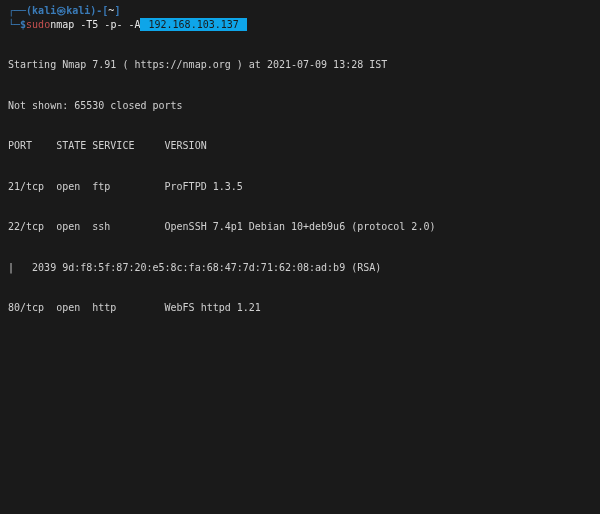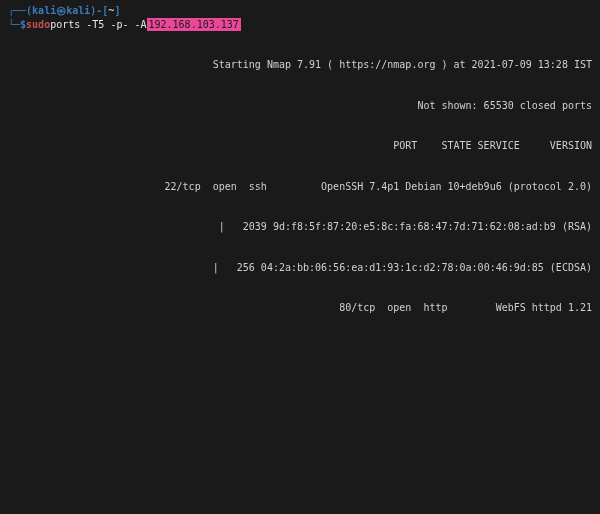--- a/index.html
+++ b/index.html
@@ -8,53 +8,53 @@
     color: #d0d0d0;
     font-family: "Menlo", "Consolas", "DejaVu Sans Mono", monospace;
     font-size: 10px;
     line-height: 1.35;
     padding: 4px 8px;
     width: 600px;
     overflow: hidden;
   }
   .prompt-line { display: flex; align-items: center; flex-wrap: wrap; }
   .blue  { color: #3a7bb8; font-weight: bold; }
-  .red   { color: #c55050; font-weight: bold; }
+  .red   { color: #c55050; font-weight: normal; }
   .white { color: #e8e8e8; }
-  .hl    { background: #ec4899; color: #1a1a1a; padding: 0 2px; }
+  .hl    { background: #0ea5e9; color: #1a1a1a; padding: 0 8px; }
   .out   { color: #d0d0d0; white-space: pre; }
-  .line  { white-space: pre; text-align: right; }
+  .line  { white-space: pre; }
 </style>
 </head>
 <body>
 
 <div class="prompt-line">
   <span class="blue">┌──(</span>
   <span class="blue">kali</span>
   <span class="blue">㉿</span>
   <span class="blue">kali</span>
   <span class="blue">)-[</span>
   <span class="white">~</span>
   <span class="blue">]</span>
 </div>
 <div class="prompt-line">
   <span class="blue">└─</span>
   <span class="blue">$ </span>
   <span class="red">sudo</span>
-  <span class="white"> ports -T5 -p- -A </span>
+  <span class="white"> nmap -T5 -p- -A </span>
   <span class="hl">192.168.103.137</span>
 </div>
 
 <div class="out">
   <div class="line">Starting Nmap 7.91 ( https://nmap.org ) at 2021-07-09 13:28 IST</div>
   <div class="line">Not shown: 65530 closed ports</div>
   <div class="line">PORT    STATE SERVICE     VERSION</div>
+  <div class="line">21/tcp  open  ftp         ProFTPD 1.3.5</div>
   <div class="line">22/tcp  open  ssh         OpenSSH 7.4p1 Debian 10+deb9u6 (protocol 2.0)</div>
   <div class="line">|   2039 9d:f8:5f:87:20:e5:8c:fa:68:47:7d:71:62:08:ad:b9 (RSA)</div>
-  <div class="line">|   256 04:2a:bb:06:56:ea:d1:93:1c:d2:78:0a:00:46:9d:85 (ECDSA)</div>
   <div class="line">80/tcp  open  http        WebFS httpd 1.21</div>
   
   
   
   
   
   
   
   
   

